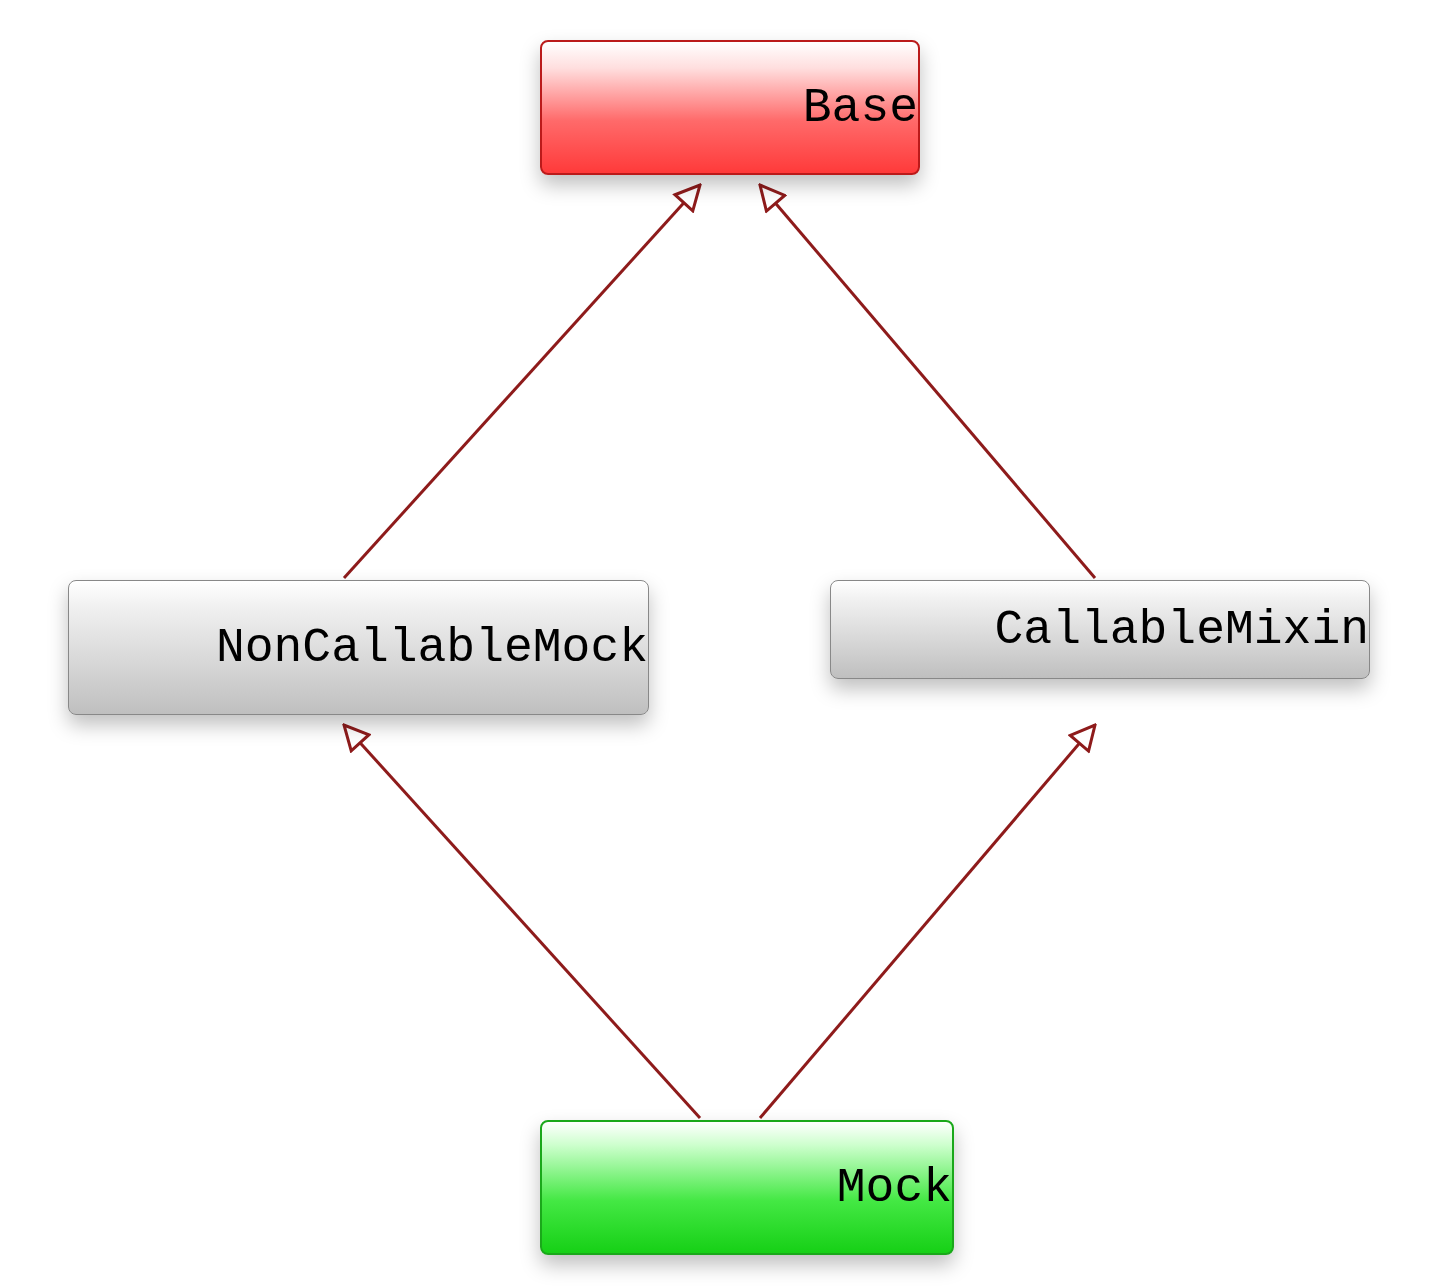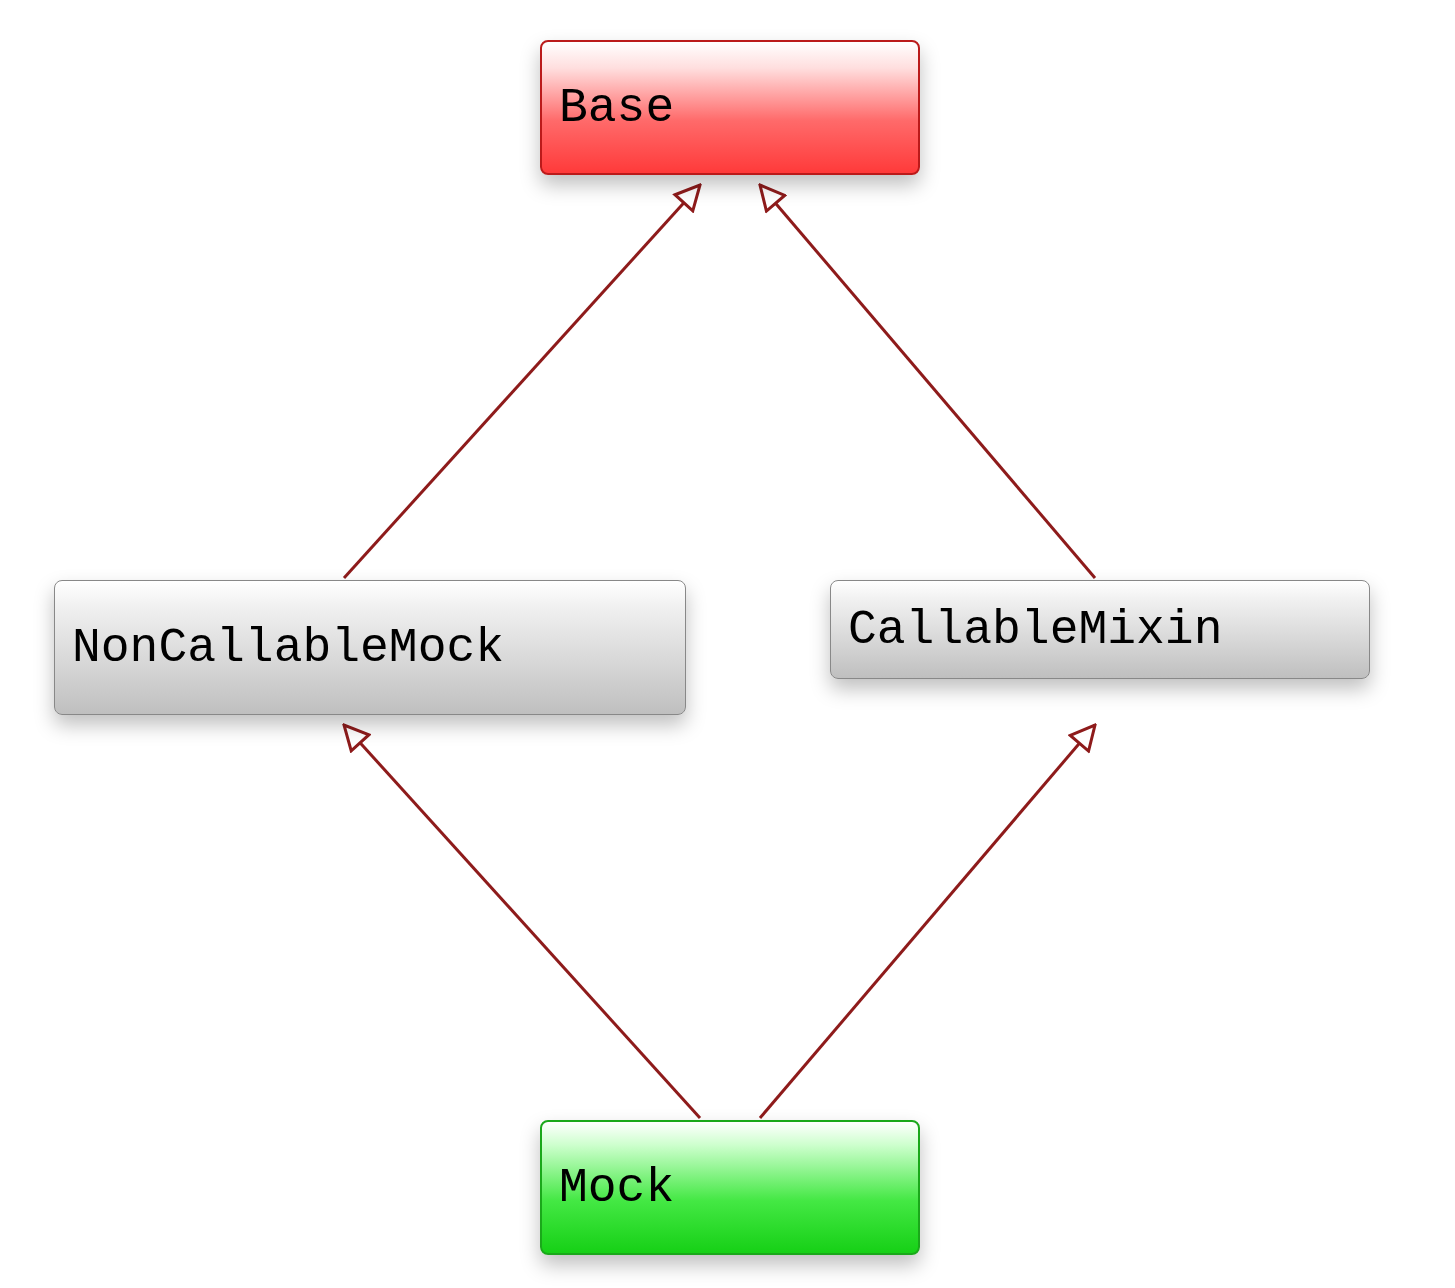--- a/index.html
+++ b/index.html
@@ -10,55 +10,54 @@
       background: #ffffff;
       font-family: "Courier New", Courier, monospace;
       position: relative;
     }
     .node {
       position: absolute;
       border-radius: 8px;
       box-shadow: 0 10px 20px rgba(0,0,0,0.25);
       display: flex;
       align-items: center;
-      justify-content: flex-start;
+      justify-content: flex-end;
       font-size: 48px;
       font-weight: normal;
       color: #000;
       box-sizing: border-box;
-      padding-left: 17px;
     }
     .node-base {
       left: 540px;
       top: 40px;
       width: 380px;
       height: 135px;
       border: 2px solid #bb1a1a;
       background: linear-gradient(to bottom, #ffffff 0%, #ffdede 20%, #ff6a6a 60%, #ff3a3a 100%);
     }
     .node-ncm {
-      left: 54px;
+      left: 68px;
       top: 580px;
-      width: 632px;
+      width: 581px;
       height: 135px;
       border: 1px solid #888;
       background: linear-gradient(to bottom, #ffffff 0%, #f0f0f0 20%, #d8d8d8 60%, #bfbfbf 100%);
     }
     .node-cm {
       left: 830px;
       top: 580px;
       width: 540px;
       height: 99px;
       border: 1px solid #888;
       background: linear-gradient(to bottom, #ffffff 0%, #f0f0f0 20%, #d8d8d8 60%, #bfbfbf 100%);
     }
     .node-mock {
       left: 540px;
       top: 1120px;
-      width: 380px;
+      width: 414px;
       height: 135px;
       border: 2px solid #1aa81a;
       background: linear-gradient(to bottom, #ffffff 0%, #ccffcc 18%, #44e844 60%, #16d016 100%);
     }
     svg.arrows {
       position: absolute;
       left: 0;
       top: 0;
       width: 1455px;
       height: 1288px;

